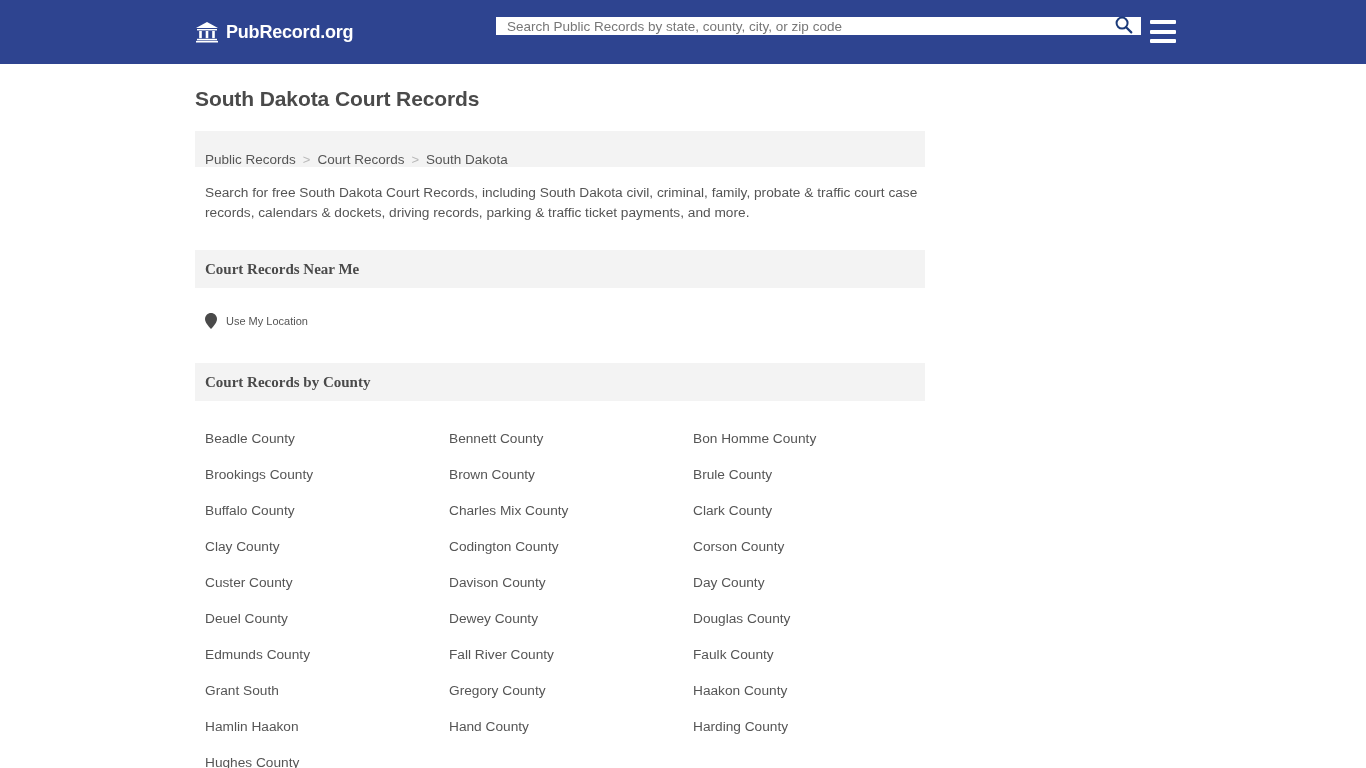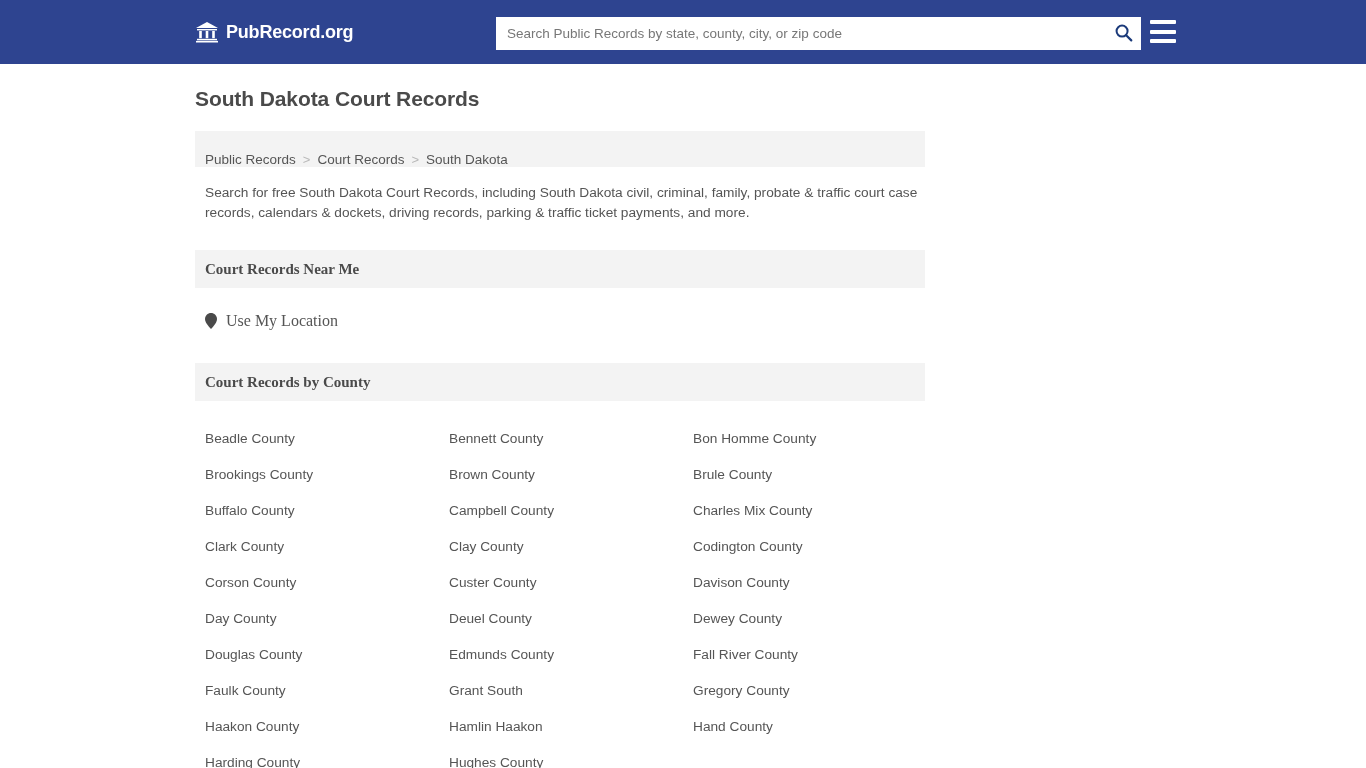--- a/index.html
+++ b/index.html
@@ -37,21 +37,21 @@
     letter-spacing: -0.2px;
     line-height: 1;
     white-space: nowrap;
   }
 
   .search-wrap {
     position: absolute;
     left: 496px;
     top: 17px;
     width: 645px;
-    height: 33px;
+    height: 18px;
     background: #ffffff;
     display: flex;
     align-items: center;
   }
   .search-input {
     flex: 1;
     height: 28px;
     border: none;
     outline: none;
     background: transparent;
@@ -150,25 +150,24 @@
 
   .near-me {
     padding: 18px 0 0 10px;
     display: flex;
     align-items: center;
     gap: 9px;
     height: 48px;
   }
   .pin-icon { display: block; width: 12px; height: 16px; }
   .near-me-label {
-    font-size: 16px;
-    color: #555555;
-    text-decoration: none;
-    cursor: pointer;
-    font-family: Liberation Serif, serif;
+    font-size: 11px;
+    color: #555555;
+    text-decoration: none;
+    cursor: pointer;
   }
 
   .county-grid {
     display: grid;
     grid-template-columns: 244px 244px 242px;
     padding: 20px 0 0 10px;
     row-gap: 0;
   }
   .county-link {
     display: block;
@@ -250,21 +249,20 @@
     <div class="section-head">Court Records by County</div>
 
     <div class="county-grid">
         <a class="county-link" href="#">Beadle County</a>
         <a class="county-link" href="#">Bennett County</a>
         <a class="county-link" href="#">Bon Homme County</a>
         <a class="county-link" href="#">Brookings County</a>
         <a class="county-link" href="#">Brown County</a>
         <a class="county-link" href="#">Brule County</a>
         <a class="county-link" href="#">Buffalo County</a>
-        <a class="county-link" href="#">Campbell County</a>
         <a class="county-link" href="#">Charles Mix County</a>
         <a class="county-link" href="#">Clark County</a>
         <a class="county-link" href="#">Clay County</a>
         <a class="county-link" href="#">Codington County</a>
         <a class="county-link" href="#">Corson County</a>
         <a class="county-link" href="#">Custer County</a>
         <a class="county-link" href="#">Davison County</a>
         <a class="county-link" href="#">Day County</a>
         <a class="county-link" href="#">Deuel County</a>
         <a class="county-link" href="#">Dewey County</a>

